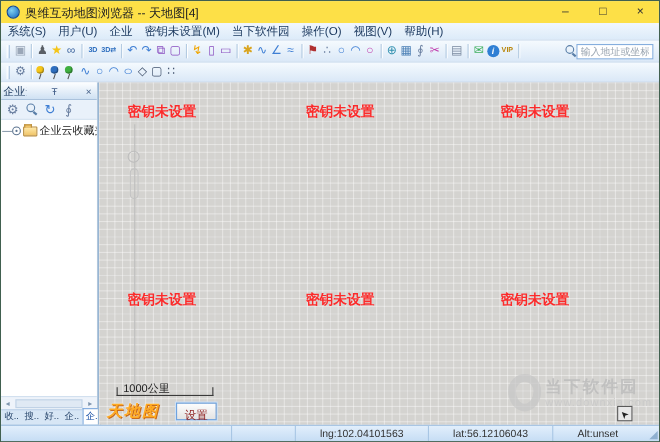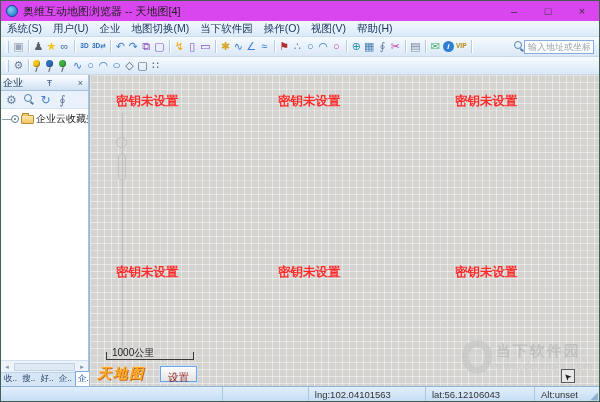--- a/index.html
+++ b/index.html
@@ -3,21 +3,21 @@
 <meta charset="utf-8">
 <style>
   html,body{margin:0;padding:0;background:#9aa8a0;}
   *{box-sizing:border-box;}
   .window{
     width:600px;height:402px;border:1px solid #41604f;background:#e8f1fb;
     font-family:"Liberation Sans","DejaVu Sans",sans-serif;position:relative;
     display:flex;flex-direction:column;overflow:hidden;
   }
   
-  .titlebar{height:20px;background:#d946ef;display:flex;align-items:center;padding:0 0 0 5px;flex:none;}
+  .titlebar{height:20px;background:#fde047;display:flex;align-items:center;padding:0 0 0 5px;flex:none;}
   .app-icon{width:12px;height:12px;border-radius:50%;background:radial-gradient(circle at 35% 35%,#7fd0f0,#1565c0);border:1px solid #0d47a1;flex:none;}
   .title-text{font-size:11px;color:#222;margin-left:5px;flex:1;white-space:nowrap;overflow:hidden;}
   .win-btn{width:34px;height:20px;display:flex;align-items:center;justify-content:center;font-size:11px;color:#333;cursor:default;}
   
   .menubar{height:16px;background:linear-gradient(#f1f7fd,#dcebf9);display:flex;align-items:flex-end;padding:0 6px;flex:none;border-bottom:1px solid #cddcec;}
   .menu-item{font-size:10.5px;color:#17355c;margin-right:11px;white-space:nowrap;}
   
   .toolbar{background:linear-gradient(#f5fafe,#dae8f7);display:flex;align-items:center;flex:none;border-bottom:1px solid #c8d9ec;padding:0 2px;}
   .tb1{height:20px;}
   .tb2{height:18px;}
@@ -77,21 +77,21 @@
   .settings-btn{position:absolute;left:70px;bottom:4px;height:16px;padding:4px 7px;font-size:10.5px;color:#8b1a1a;background:linear-gradient(#fdfdfd,#e3e3e3);border:1px solid #6ea3e0;box-shadow:0 0 0 1px #cfe0f2;cursor:default;font-family:inherit;}
   .watermark{position:absolute;right:6px;bottom:12px;display:flex;align-items:center;opacity:.85;pointer-events:none;}
   .wm-ring{width:30px;height:34px;border:7px solid #c6c6c6;border-radius:50% 50% 50% 50%/46% 46% 54% 54%;flex:none;opacity:.8;}
   .wm-col{margin-left:4px;}
   .wm-name{font-size:15px;font-weight:bold;color:#bdbdbd;letter-spacing:2px;white-space:nowrap;}
   .wm-url{font-size:10px;color:#c9c9c9;letter-spacing:1px;white-space:nowrap;}
   .cursor-box{position:absolute;right:24px;bottom:3px;width:14px;height:14px;border:1px solid #5a5a5a;background:#e8e8e8;display:flex;align-items:center;justify-content:center;}
   .cursor-box span{display:block;font-size:9px;color:#222;transform:rotate(-135deg);line-height:1;}
   
   .statusbar{height:15px;flex:none;background:linear-gradient(#e2effc,#c6ddf4);border-top:1px solid #8fb4da;display:flex;align-items:center;font-size:9.5px;color:#333;}
-  .sb-cell{padding:0 6px;border-left:1px solid #a8c6e4;height:100%;display:flex;align-items:center;white-space:nowrap;margin-left:28px;}
+  .sb-cell{padding:0 22px;border-left:1px solid #a8c6e4;height:100%;display:flex;align-items:center;white-space:nowrap;}
   .sb-fill{flex:1;height:100%;}
   .sb-empty{width:58px;}
   .sb-grip{width:15px;height:100%;display:flex;align-items:flex-end;justify-content:flex-end;color:#8fb0d0;font-size:10px;line-height:1;padding:0 1px;}
 </style>
 </head>
 <body>
 
 <div class="window">
 
   <div class="titlebar">
@@ -99,21 +99,21 @@
     <span class="title-text">奥维互动地图浏览器 -- 天地图[4]</span>
     <span class="win-btn">–</span>
     <span class="win-btn">□</span>
     <span class="win-btn">×</span>
   </div>
 
   <div class="menubar" id="menu-items">
       <span class="menu-item">系统(S)</span>
       <span class="menu-item">用户(U)</span>
       <span class="menu-item">企业</span>
-      <span class="menu-item">地图切换(M)</span>
+      <span class="menu-item">密钥未设置(M)</span>
       <span class="menu-item">当下软件园</span>
       <span class="menu-item">操作(O)</span>
       <span class="menu-item">视图(V)</span>
       <span class="menu-item">帮助(H)</span>
     </div>
 
   <div class="toolbar tb1">
     <span class="grip"></span>
     <span id="tb-main" style="display:flex;align-items:center;">
         <span class="tbi" style="color: rgb(154, 167, 184);">▣</span>

